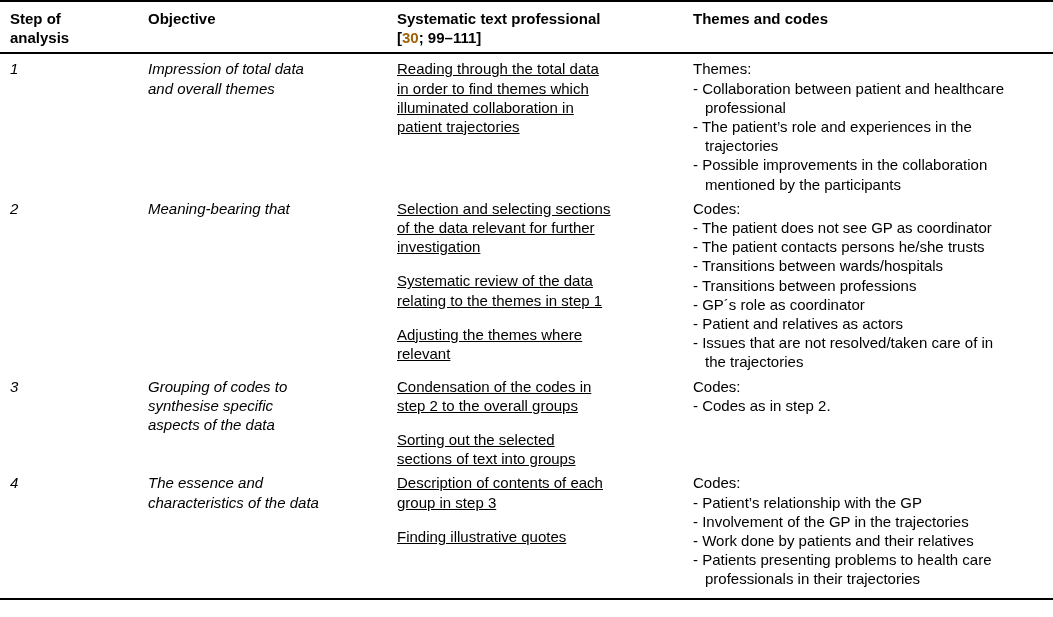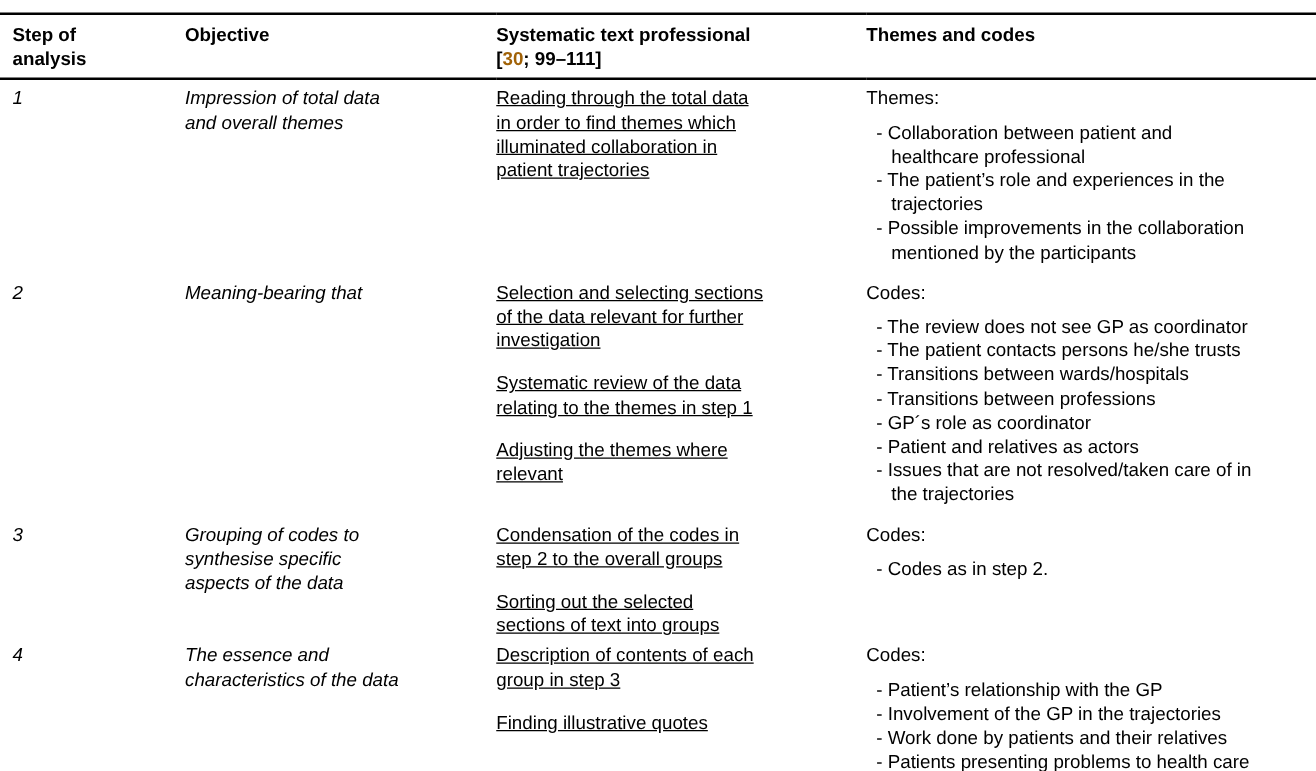--- a/index.html
+++ b/index.html
@@ -6,21 +6,21 @@
     margin: 0;
     padding: 0;
     background: #ffffff;
     color: #000000;
     font-family: "Liberation Sans", "DejaVu Sans", sans-serif;
   }
   .page {
     width: 1053px;
     height: 617px;
     box-sizing: border-box;
-    padding-top: 10px;
+    padding-top: 0;
     overflow: hidden;
     background: #ffffff;
   }
   table.analysis {
     width: 1053px;
     border-collapse: collapse;
     border-top: 2px solid #000000;
     border-bottom: 2px solid #000000;
     table-layout: fixed;
   }
@@ -59,21 +59,21 @@
     font-weight: bold;
     text-decoration: none;
     cursor: pointer;
   }
 
   .cond-para { margin: 0 0 15px 0; text-decoration: underline; }
   .cond-para:last-child { margin-bottom: 0; }
 
   ul.codes {
     list-style: none;
-    margin: 8px;
+    margin: 0;
     padding: 0;
   }
   ul.codes li {
     padding-left: 12px;
     text-indent: -12px;
   }
 </style>
 </head>
 <body>
 
@@ -140,21 +140,21 @@
       <div class="w-cond">
               <p class="cond-para">Selection and selecting sections of the data relevant for further investigation</p>
               <p class="cond-para">Systematic review of the data relating to the themes in step 1</p>
               <p class="cond-para">Adjusting the themes where relevant</p>
             </div>
     </td>
     <td>
       <div class="w-themes">
         <div>Codes:</div>
         <ul class="codes">
-                <li>- The review does not see GP as coordinator</li>
+                <li>- The patient does not see GP as coordinator</li>
                 <li>- The patient contacts persons he/she trusts</li>
                 <li>- Transitions between wards/hospitals</li>
                 <li>- Transitions between professions</li>
                 <li>- GP´s role as coordinator</li>
                 <li>- Patient and relatives as actors</li>
                 <li>- Issues that are not resolved/taken care of in the trajectories</li>
               </ul>
       </div>
     </td>
   </tr>

